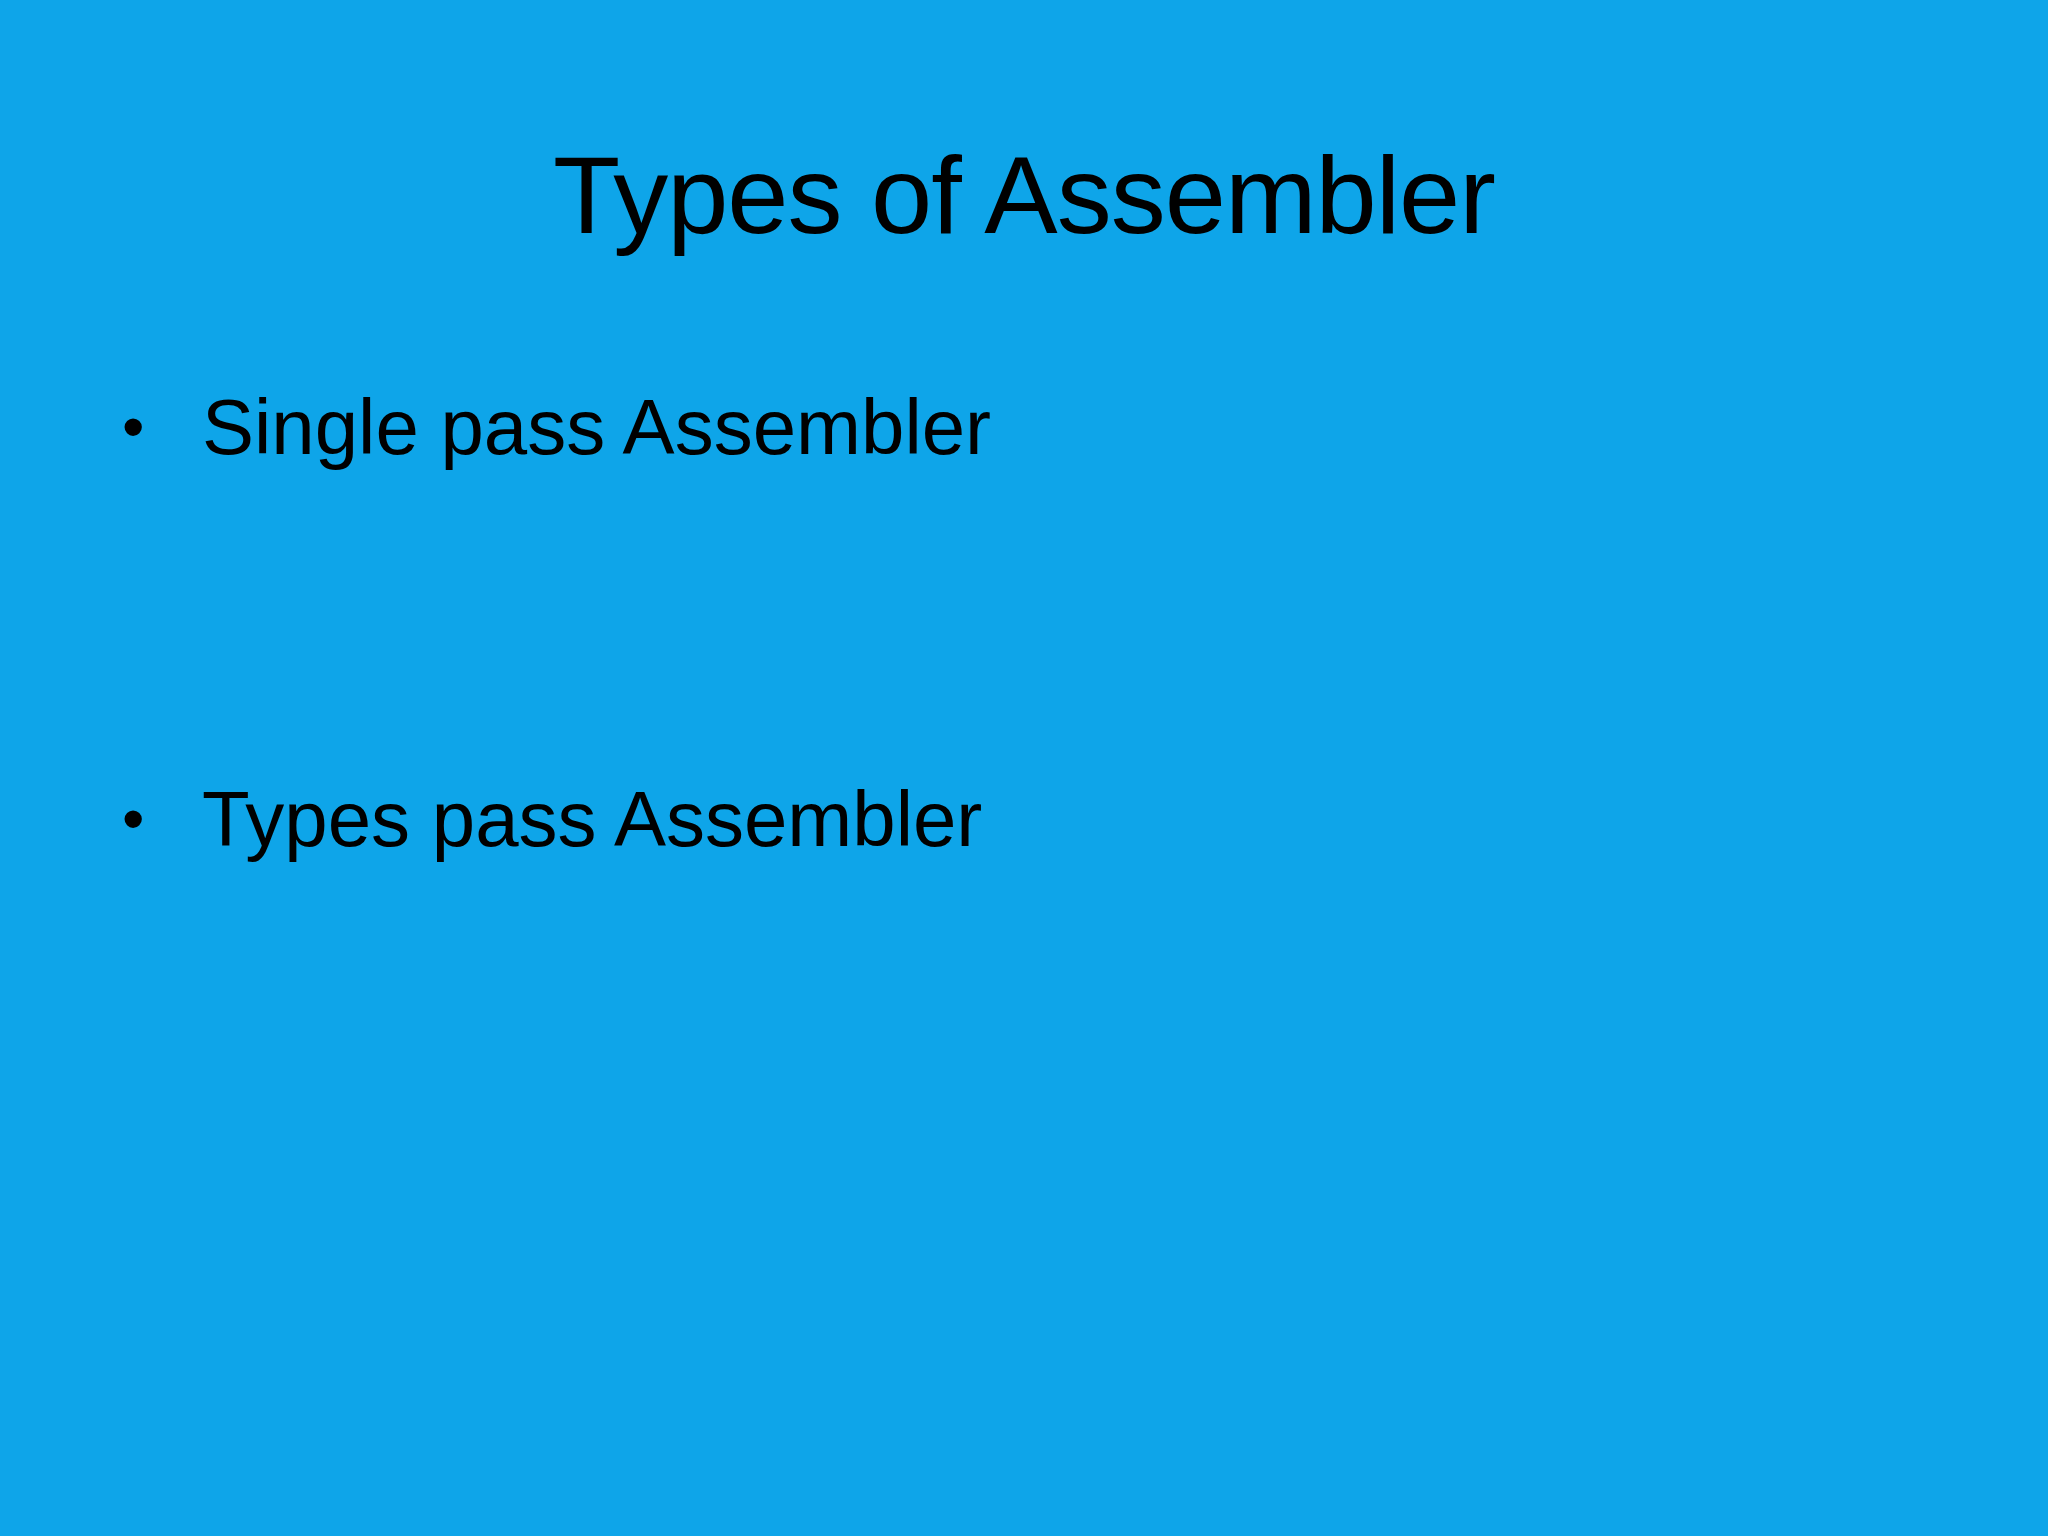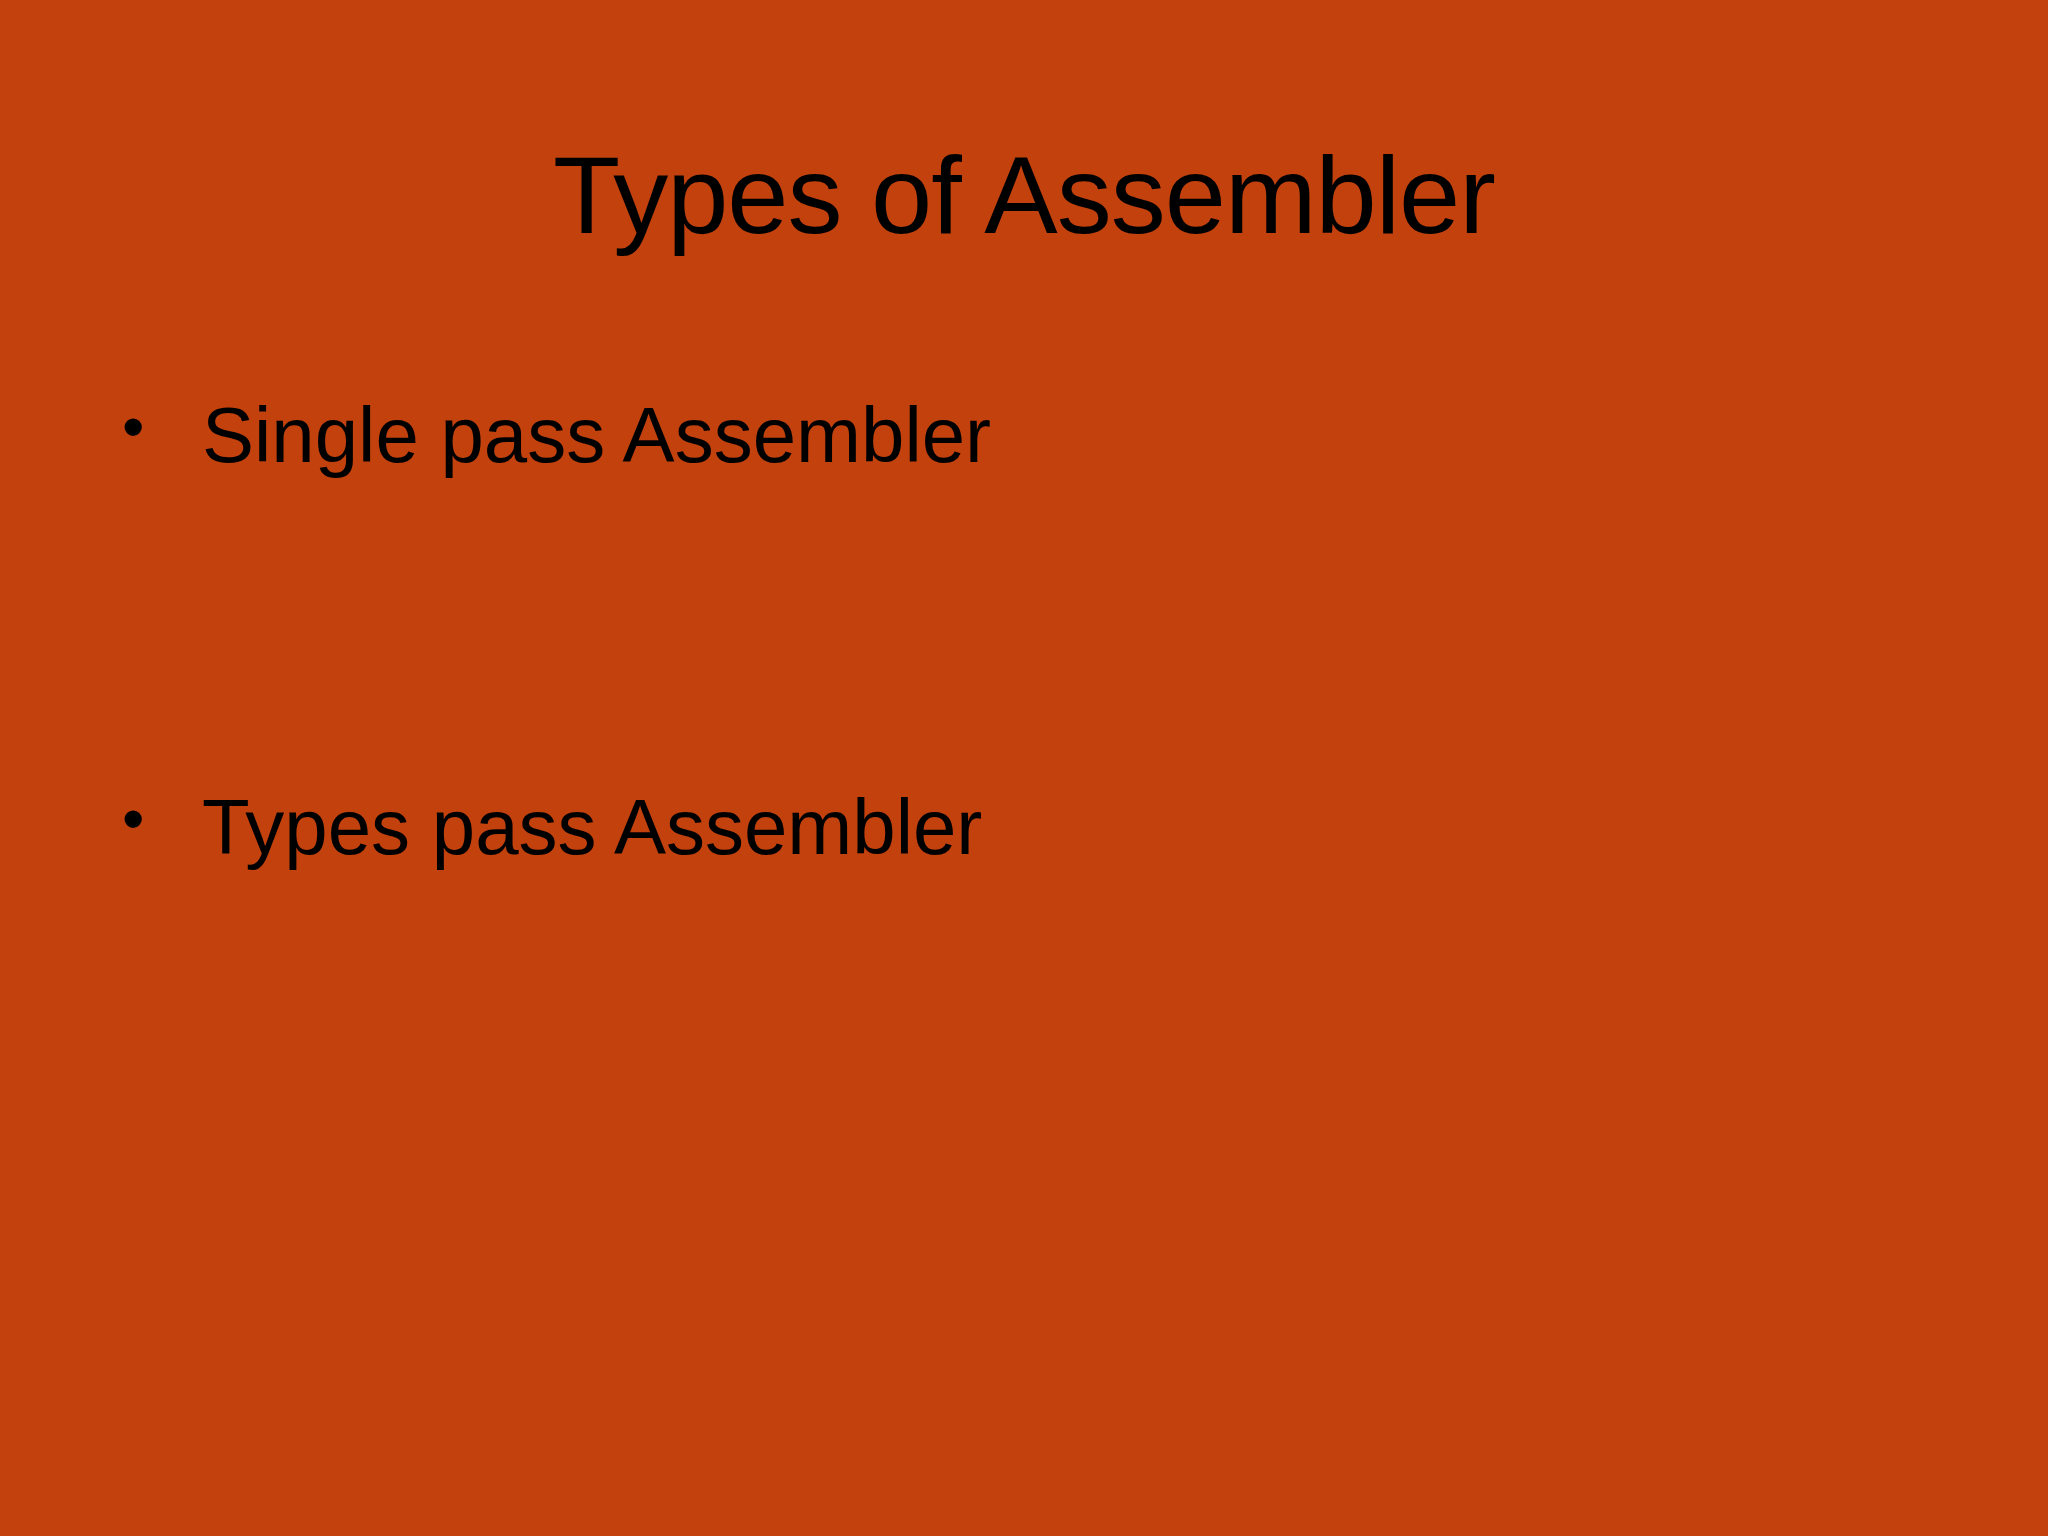--- a/index.html
+++ b/index.html
@@ -10,21 +10,21 @@
     width: 2048px;
     height: 1536px;
     background: #ffffff;
     font-family: "Liberation Sans", sans-serif;
     overflow: hidden;
   }
   .slide {
     position: relative;
     width: 2048px;
     height: 1536px;
-    background: #c2410c;
+    background: #0ea5e9;
     color: #000000;
   }
   .slide-title {
     position: absolute;
     top: 140px;
     left: 0;
     width: 100%;
     margin: 0;
     text-align: center;
     font-size: 110px;
@@ -55,21 +55,20 @@
     display: inline-block;
     width: 36px;
     margin-right: 44px;
     font-size: 64px;
     line-height: 78px;
     text-align: left;
   }
   .bullet-text {
     display: inline-block;
     white-space: nowrap;
-    margin-top: 8px;
   }
 </style>
 </head>
 <body>
 
 <div class="slide">
 
   <h1 class="slide-title">Types of Assembler</h1>
 
   <div class="bullet-list">

